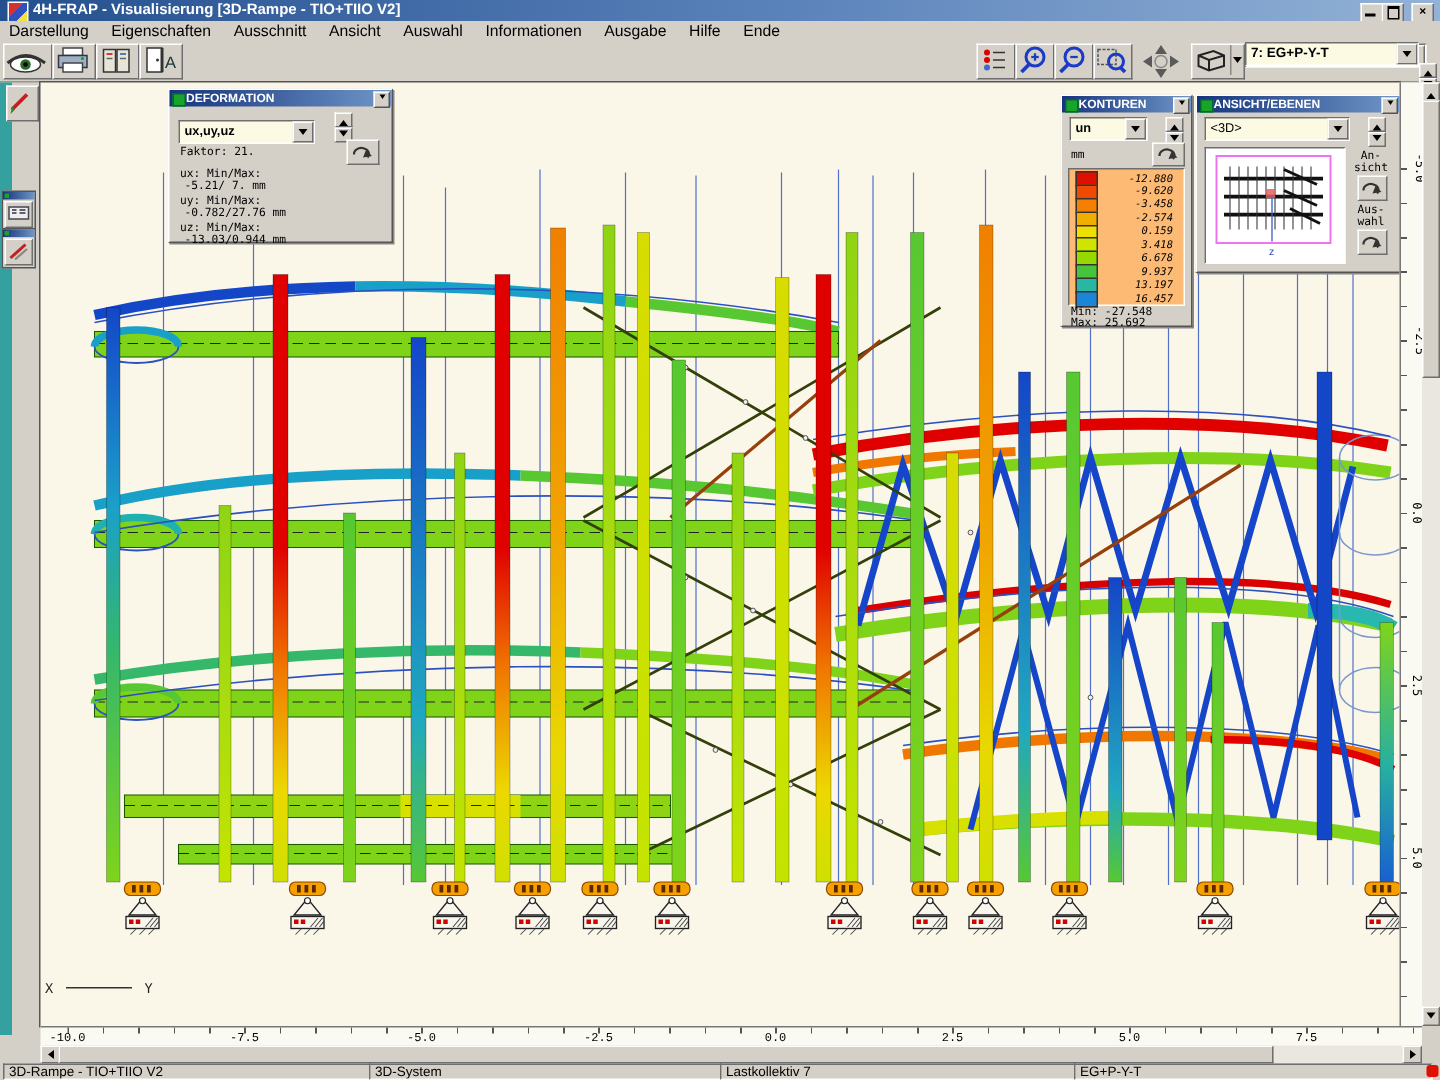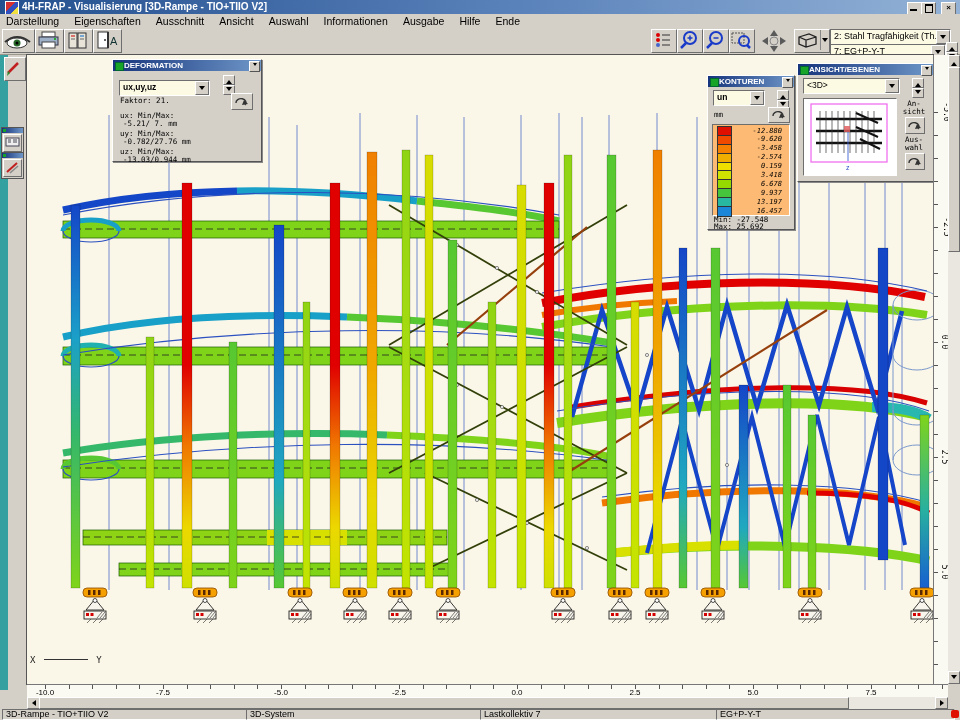--- a/index.html
+++ b/index.html
@@ -25,21 +25,21 @@
          border:1px solid;border-color:#fff #6e6e6e #6e6e6e #fff;}
   .tri-d{width:0;height:0;border:3px solid transparent;border-top:4px solid #000;margin:4px auto 0;}
   .tri-u{width:0;height:0;border:3px solid transparent;border-bottom:4px solid #000;margin:1px auto 0;}
   .spinner{position:absolute;width:12px;}
   .spinner .sb{height:8px;background:#d4d0c8;border:1px solid;border-color:#fff #6e6e6e #6e6e6e #fff;}
   
   .canvas{position:absolute;left:26px;top:54px;width:907px;height:630px;border-left:1px solid #555;border-top:1px solid #555;}
   .axisxy{position:absolute;left:30px;top:655px;font-size:9px;font-family:"DejaVu Sans Mono",monospace;color:#222;}
   
   .hruler{position:absolute;left:27px;top:684px;width:921px;height:13px;background:#fbfaf2;border-top:1px solid #777;
-          font-family:Liberation Sans, sans-serif;font-size:8px;
+          font-family:Liberation Mono, monospace;font-size:8px;
           background-image:repeating-linear-gradient(90deg,#555 0 1px,transparent 1px 23.6px);
           background-size:100% 4px;background-repeat:no-repeat;background-position:18px 0;}
   .hruler span{position:absolute;top:3px;transform:translateX(-50%);}
   .vruler{position:absolute;left:933px;top:55px;width:15px;height:629px;background:#fbfaf2;border-left:1px solid #777;
           font-family:"DejaVu Sans Mono",monospace;font-size:8px;
           background-image:repeating-linear-gradient(180deg,#555 0 1px,transparent 1px 23px);
           background-size:4px 100%;background-repeat:no-repeat;background-position:0 57px;}
   .vruler span{position:absolute;left:3px;transform:translateY(-50%) rotate(90deg);}
   .vscroll{position:absolute;left:948px;top:55px;width:12px;height:629px;background:#e9e7df;}
   .hscroll{position:absolute;left:27px;top:697px;width:921px;height:12px;background:#e9e7df;}
@@ -183,21 +183,21 @@
           <div class="tri-d" style="margin-top:8px;"></div>
         </div>
     </div>
 
     <div class="combo" style="left:830px;top:1px;width:116px;">
       <span>2: Stahl Tragfähigkeit (Th. 2. O</span>
       <div class="arrowbtn">
           <div class="tri-d"></div>
         </div>
     </div>
-    <div class="combo" style="left:830px;top:16px;width:111px;">
+    <div class="combo" style="left:830px;top:0;width:111px;font-weight:bold;">
       <span>7: EG+P-Y-T</span>
       <div class="arrowbtn">
           <div class="tri-d"></div>
         </div>
     </div>
     <div class="spinner" style="left:946px;top:14px;">
       <div class="sb">
           <div class="tri-u"></div>
         </div>
       <div class="sb">
@@ -418,21 +418,21 @@
         </svg>
     </div>
     <div class="ptxt" style="position:absolute;left:7px;top:52px;">ux: Min/Max:</div>
     <div class="ptxt" style="position:absolute;left:10px;top:60px;">-5.21/ 7. mm</div>
     <div class="ptxt" style="position:absolute;left:7px;top:70px;">uy: Min/Max:</div>
     <div class="ptxt" style="position:absolute;left:10px;top:78px;">-0.782/27.76 mm</div>
     <div class="ptxt" style="position:absolute;left:7px;top:88px;">uz: Min/Max:</div>
     <div class="ptxt" style="position:absolute;left:10px;top:96px;">-13.03/0.944 mm</div>
   </div>
 
-  <div class="panel" style="left:707px;top:63px;width:86px;height:153px;margin-top:12px;">
+  <div class="panel" style="left:707px;top:63px;width:86px;height:153px;">
     <div class="ptitle">
       <div class="picon"></div>
       <span>KONTUREN</span>
       <div class="pbtn">
           <div class="tri-d" style="margin-top:1px;border-width:2.5px;border-top-width:3.5px;"></div>
         </div>
     </div>
     <div class="pcombo" style="left:5px;top:14px;width:47px;">
       <span>un</span>
       <div class="arrowbtn" style="position:absolute;right:0;top:0;width:12px;height:12px;background:#d4d0c8;border:1px solid;border-color:#fff #6e6e6e #6e6e6e #fff;">

